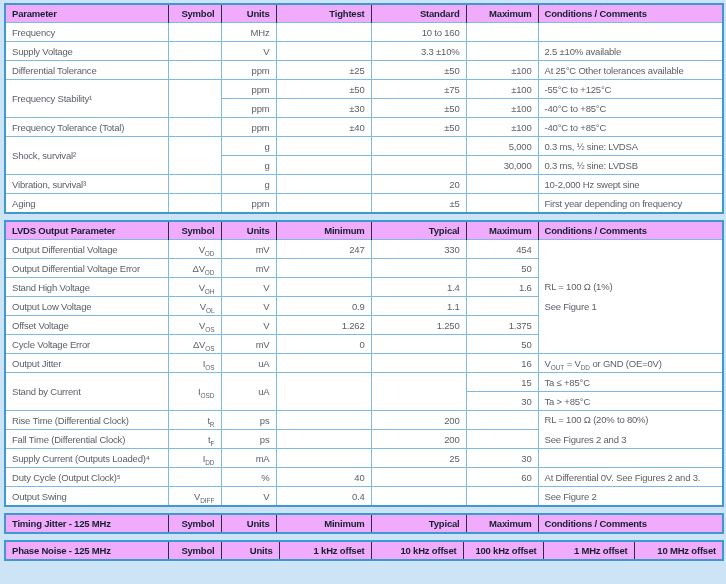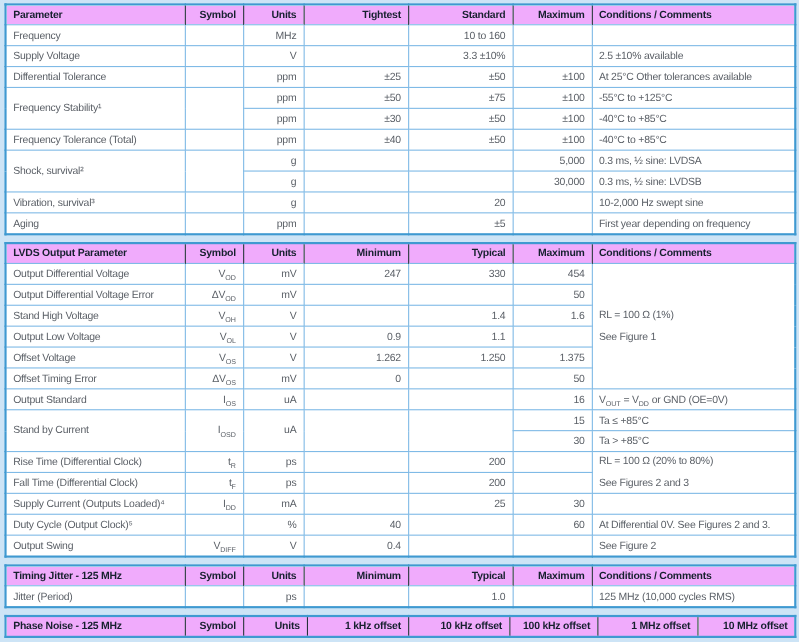--- a/index.html
+++ b/index.html
@@ -229,29 +229,29 @@
         </tr>
         <tr>
           <td class="a-l">Offset Voltage</td>
           <td class="a-c"><span>V</span><sub>OS</sub></td>
           <td class="a-r">V</td>
           <td class="a-r">1.262</td>
           <td class="a-r">1.250</td>
           <td class="a-r">1.375</td>
         </tr>
         <tr>
-          <td class="a-l">Offset Timing Error</td>
+          <td class="a-l">Cycle Voltage Error</td>
           <td class="a-c"><span>ΔV</span><sub>OS</sub></td>
           <td class="a-r">mV</td>
           <td class="a-r">0</td>
           <td class="a-r"></td>
           <td class="a-r">50</td>
         </tr>
         <tr>
-          <td class="a-l">Output Standard</td>
+          <td class="a-l">Output Jitter</td>
           <td class="a-c"><span>I</span><sub>OS</sub></td>
           <td class="a-r">uA</td>
           <td class="a-r"></td>
           <td class="a-r"></td>
           <td class="a-r">16</td>
           <td class="a-l"><span>V</span><sub>OUT</sub><span> = V</span><sub>DD</sub><span> or GND (OE=0V)</span></td>
         </tr>
         <tr>
           <td rowspan="2" class="a-l">Stand by Current</td>
           <td rowspan="2" class="a-c"><span>I</span><sub>OSD</sub></td>
@@ -331,29 +331,20 @@
           <th class="a-l">Timing Jitter - 125 MHz</th>
           <th class="a-c">Symbol</th>
           <th class="a-r">Units</th>
           <th class="a-r">Minimum</th>
           <th class="a-r">Typical</th>
           <th class="a-r">Maximum</th>
           <th class="a-l">Conditions / Comments</th>
         </tr>
       </thead>
       <tbody>
-        <tr>
-          <td class="a-l">Jitter (Period)</td>
-          <td class="a-c"></td>
-          <td class="a-r">ps</td>
-          <td class="a-r"></td>
-          <td class="a-r">1.0</td>
-          <td class="a-r"></td>
-          <td class="a-l">125 MHz (10,000 cycles RMS)</td>
-        </tr>
       </tbody>
     </table>
   <table class="spec">
       <colgroup>
         <col style="width: 163px;">
         <col style="width: 53px;">
         <col style="width: 58px;">
         <col style="width: 92px;">
         <col style="width: 92px;">
         <col style="width: 80px;">

